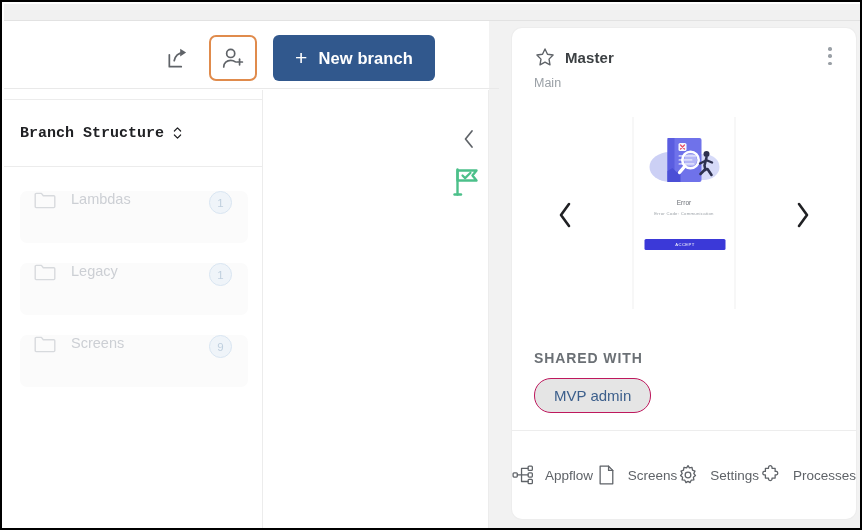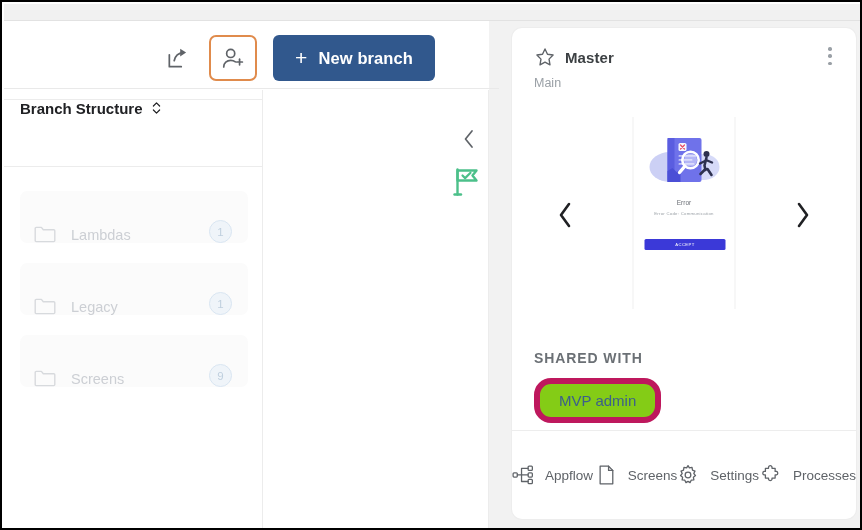--- a/index.html
+++ b/index.html
@@ -115,23 +115,24 @@
     border-right: 1px solid #ececec;
     box-sizing: border-box;
   }
   .bs-header {
     position: absolute;
     left: 0; top: 9px;
     width: 258px; height: 68px;
     box-sizing: border-box;
     border-top: 1px solid #ececec;
     border-bottom: 1px solid #ececec;
-    display: flex; 
+    display: flex; align-items: center;
     padding-left: 16px;
     cursor: pointer;
+    font-family: Liberation Mono, monospace;
   }
   .bs-header-label {
     font-size: 15px;
     font-weight: 700;
     color: #202124;
   }
   .sortarrows {
     margin-left: 8px;
     width: 11px; height: 16px;
     display: inline-flex; flex-direction: column;
@@ -143,21 +144,21 @@
     position: absolute;
     left: 16px; top: 101px;
     width: 228px;
   }
   .folder-item {
     height: 52px;
     margin-bottom: 20px;
     background: #fafafa;
     border-radius: 7px;
     display: flex;
-    align-items: flex-end;
+    align-items: flex-start;
     padding: 0 16px 0 14px;
     box-sizing: border-box;
     cursor: pointer;
     opacity: .72;
   }
   .folder-icon { width: 22px; height: 18px; flex: 0 0 auto; color: #c9ccd1; }
   .folder-name {
     margin-left: 15px;
     flex: 1 1 auto;
     font-size: 14.5px;
@@ -328,26 +329,26 @@
     font-weight: 700;
     color: #6b7075;
     letter-spacing: .9px;
   }
   .chip {
     margin-top: 12px;
     display: inline-flex;
     align-items: center;
     height: 33px;
     padding: 0 19px;
-    border: 6px solid #be185d;
+    border: 1px solid #be185d;
     border-radius: 17px;
     color: #3c5f8c;
     font-size: 15px;
     cursor: pointer;
-    background: #84cc16;
+    background: #e5e5e5;
   }
 
   
   .tabbar {
     position: absolute;
     left: 0; bottom: 0;
     width: 100%;
     height: 88px;
     border-top: 1px solid #ededed;
     display: flex;

